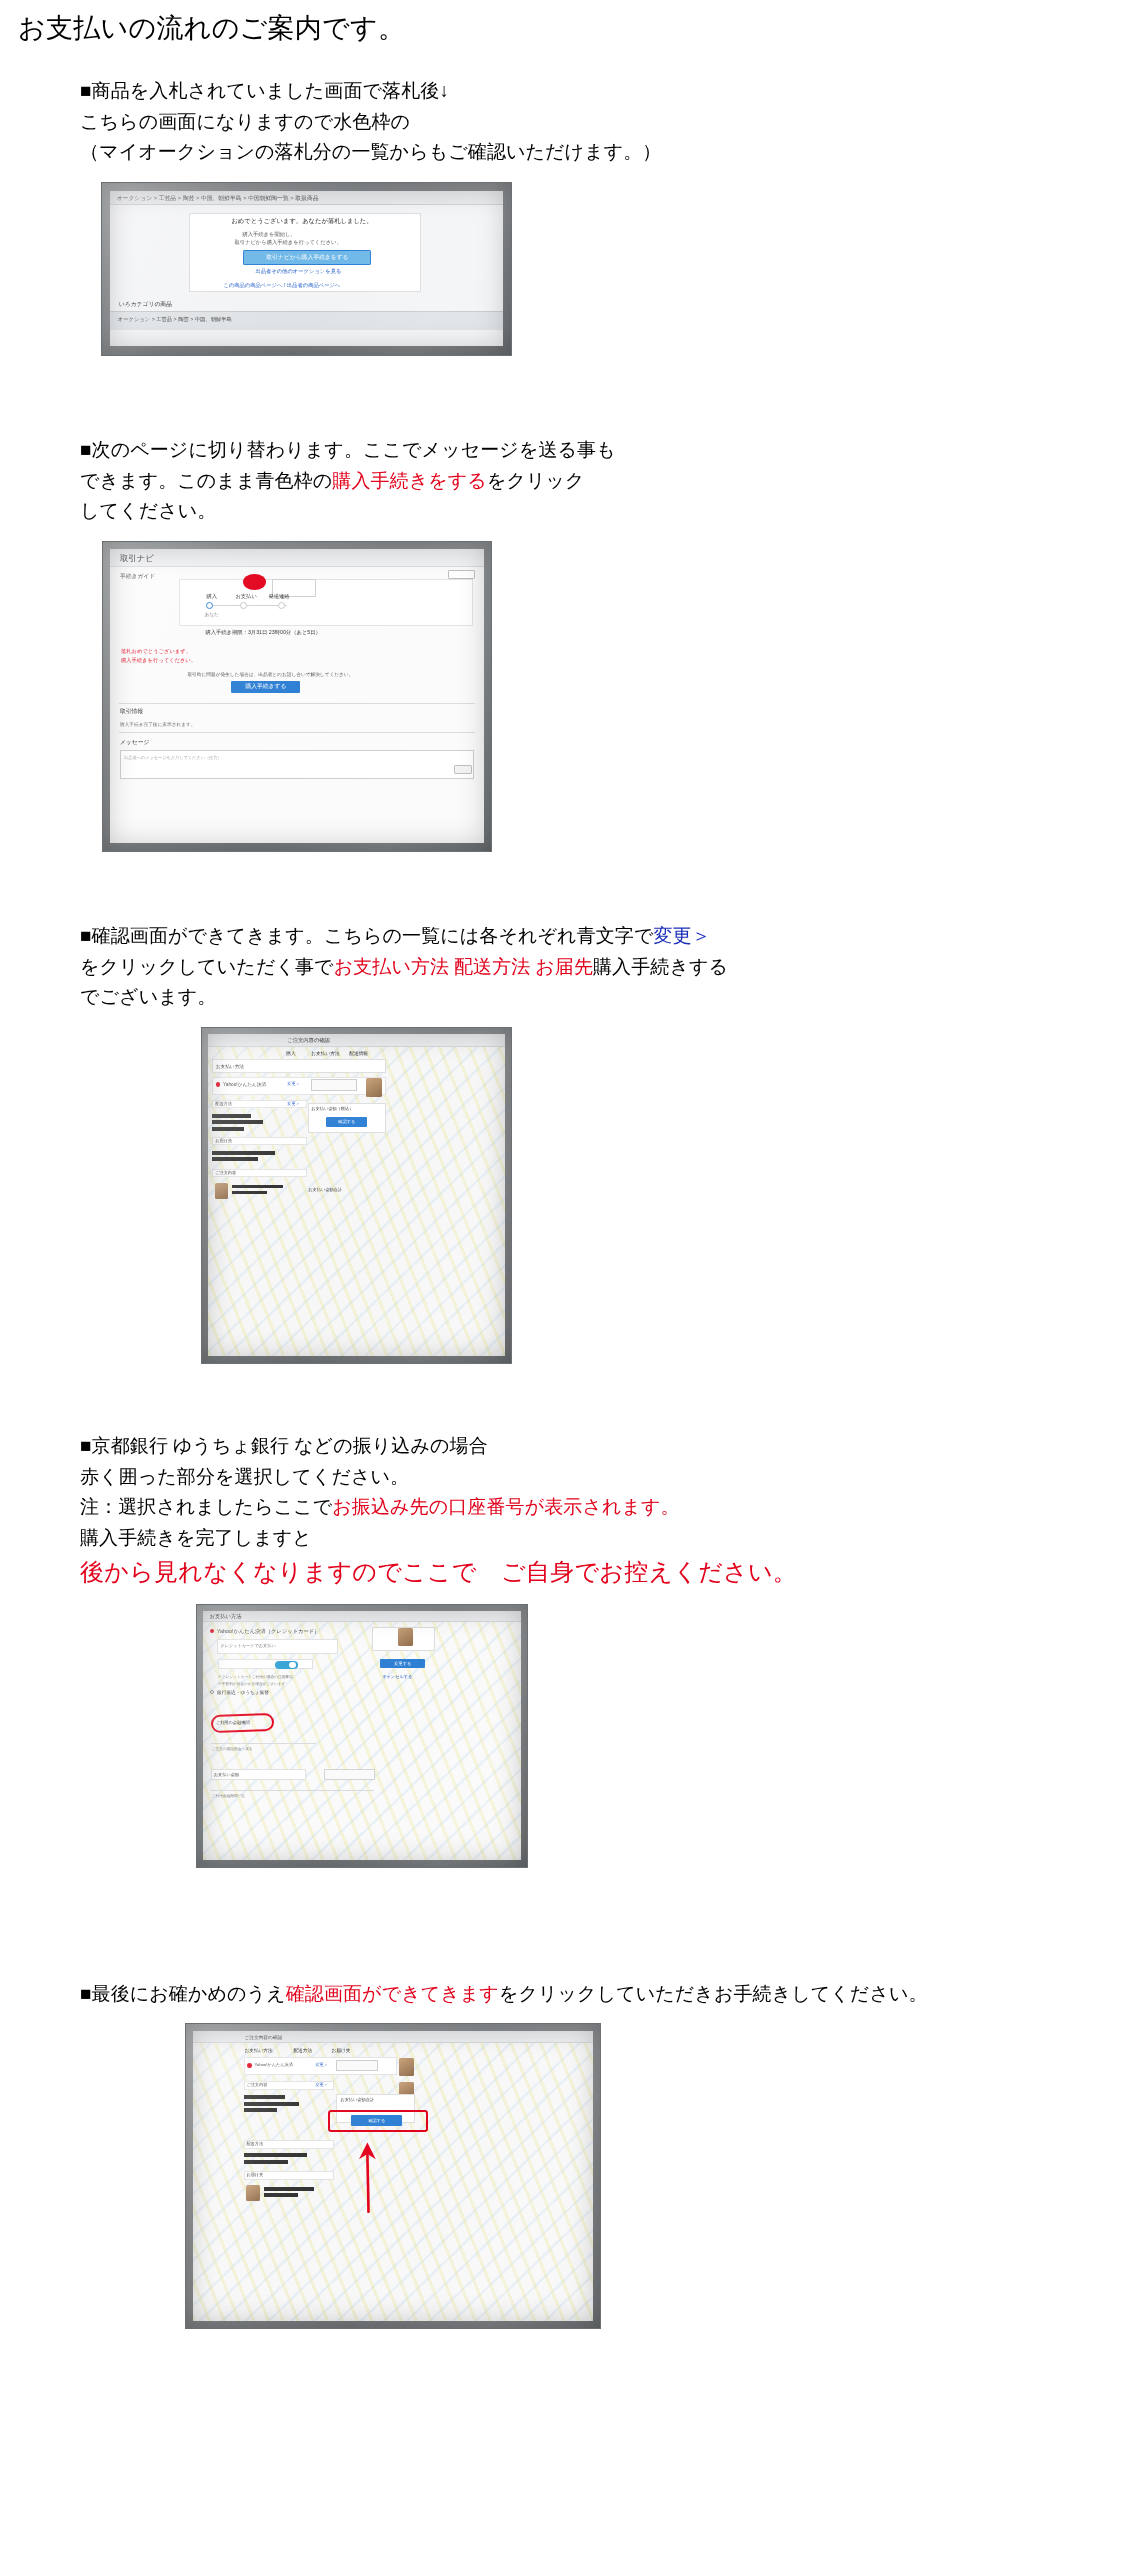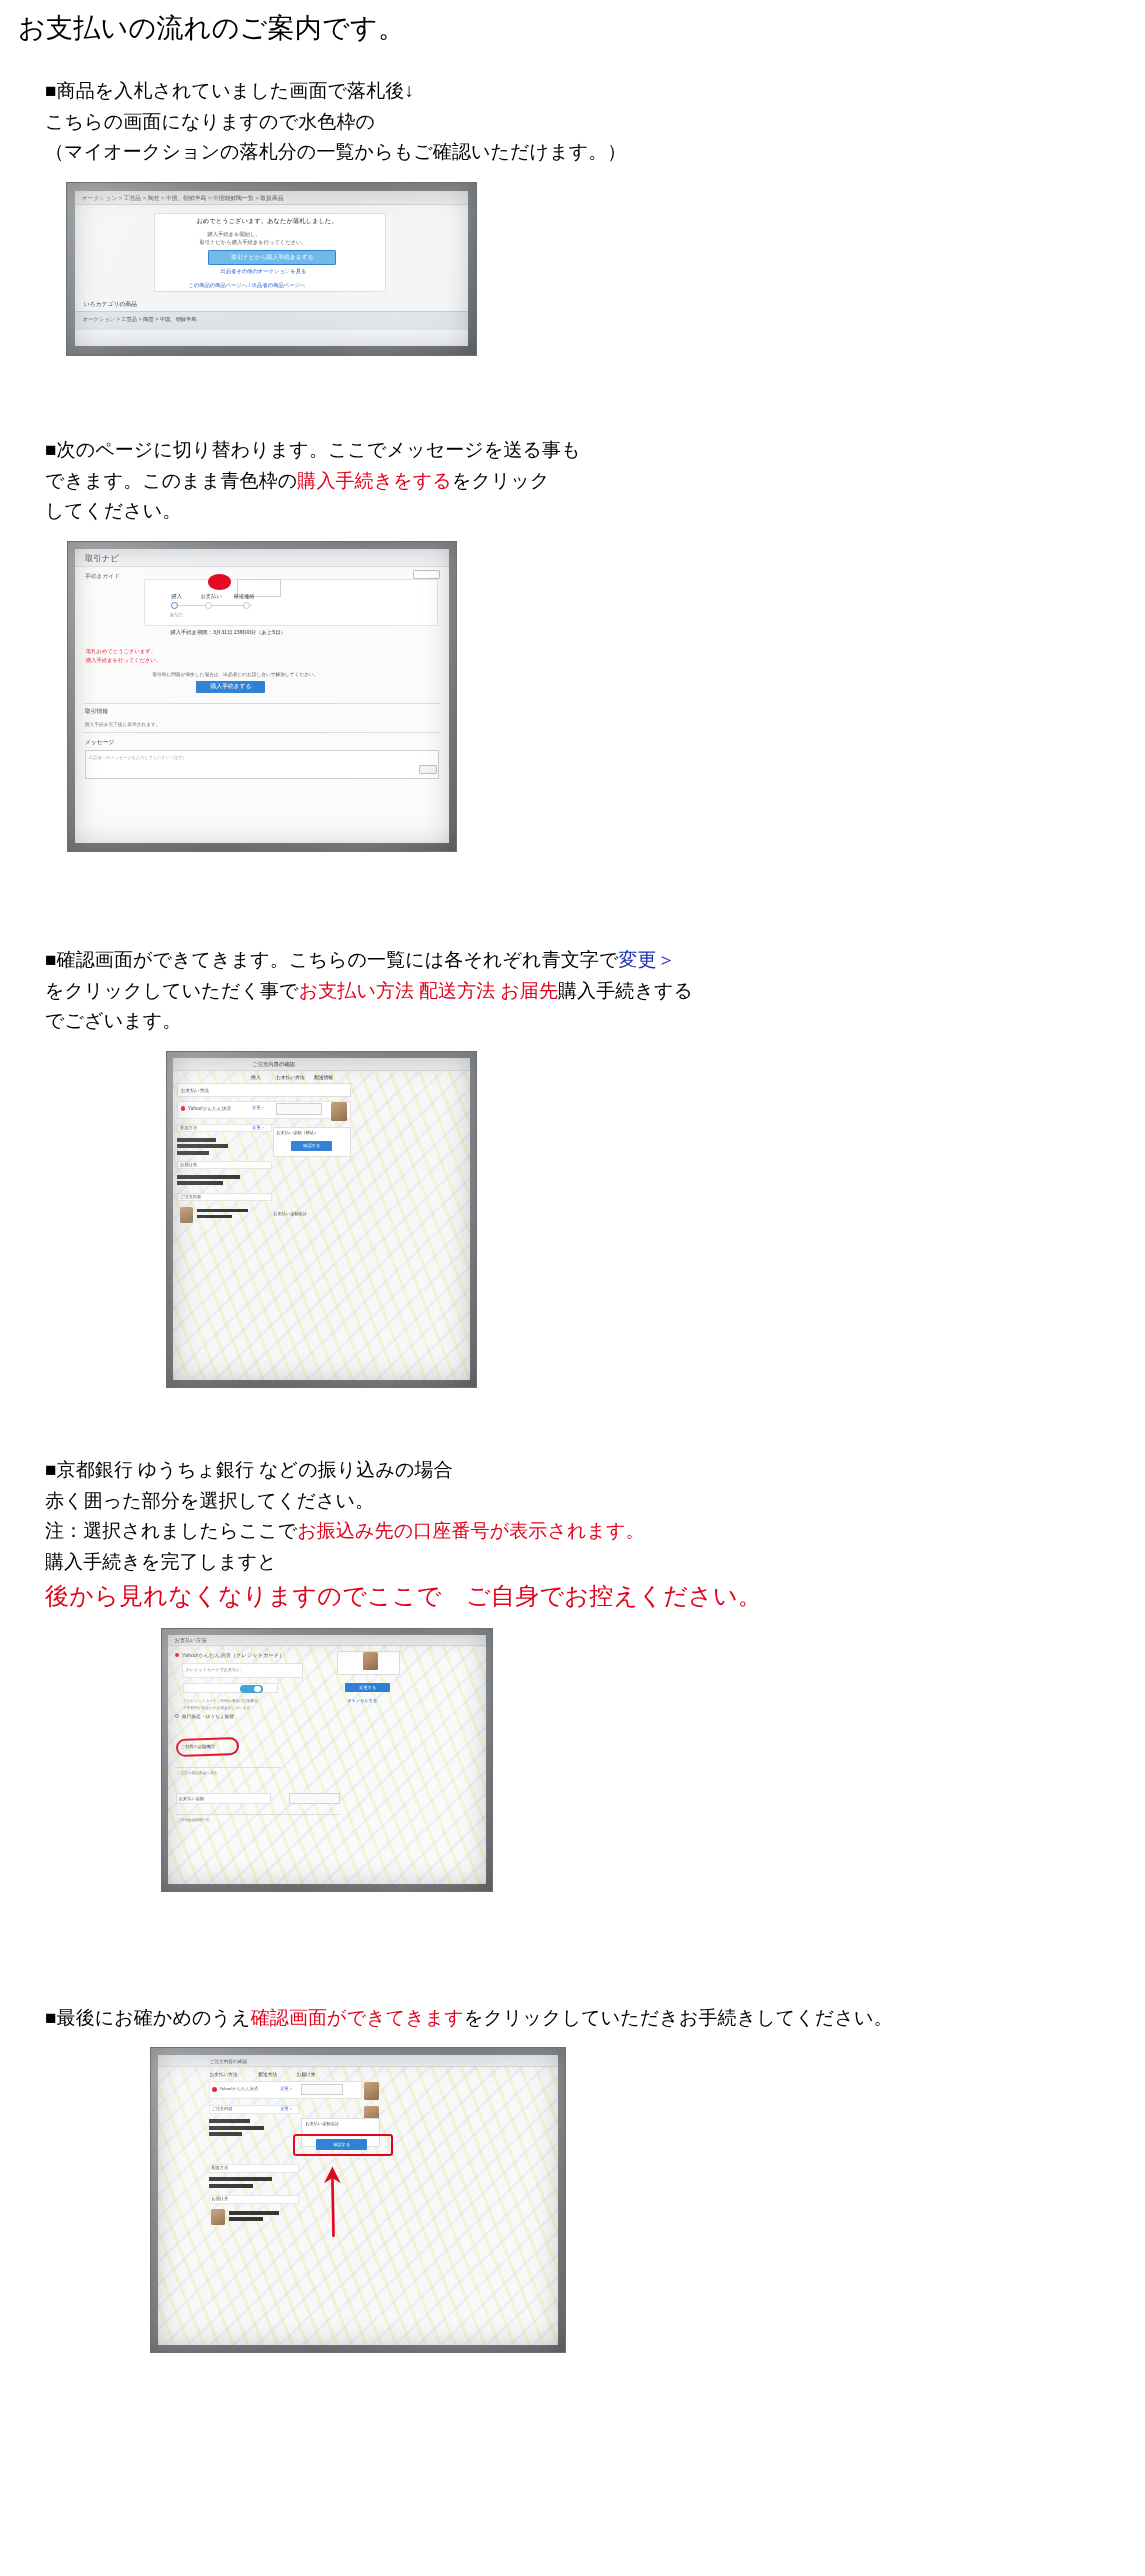--- a/index.html
+++ b/index.html
@@ -27,26 +27,26 @@
     font-size: 27px;
     font-weight: normal;
     line-height: 1.0;
     margin: 0;
     padding: 14.8px 0 0 18px;
     letter-spacing: 0.3px;
     color: #000;
   }
   
   .section {
-    padding-left: 45px;
+    padding-left: 80px;
     padding-right: 21px;
   }
   .sec-1 { margin-top: 34px; }
   .sec-2 { margin-top: 79px; }
-  .sec-3 { margin-top: 93px; }
+  .sec-3 { margin-top: 69px; }
   .sec-4 { margin-top: 67px; }
   .sec-5 { margin-top: 111px; }
 
   .para {
     font-size: 19px;
     line-height: 1.62;
     margin: 0;
     color: #000;
     letter-spacing: 0.1px;
     white-space: nowrap;

